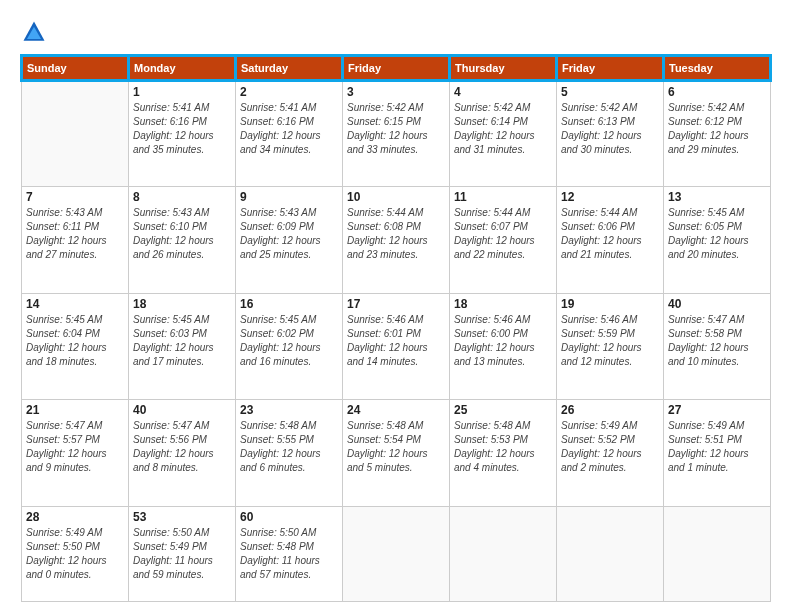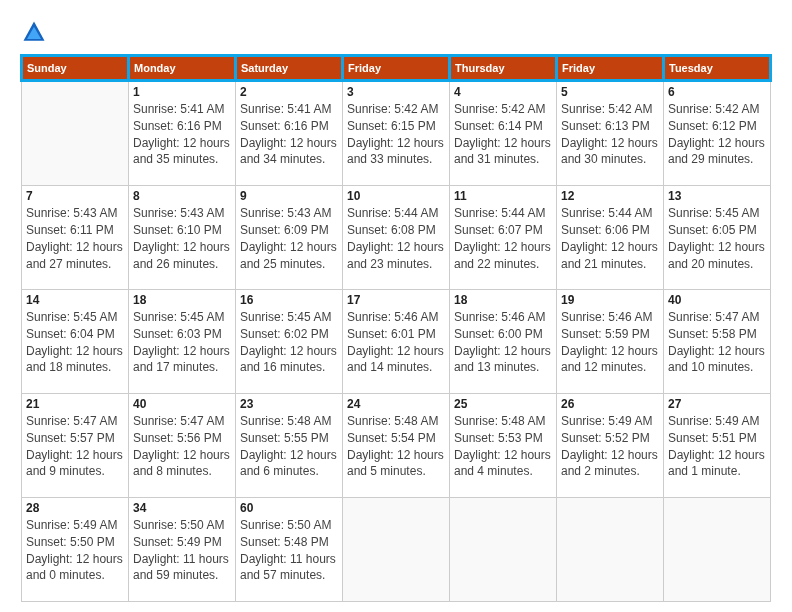--- a/index.html
+++ b/index.html
@@ -76,23 +76,24 @@
       height: 88px;
     }
     .day-number {
       font-size: 12px;
       font-weight: bold;
       color: #222;
       display: block;
       margin-bottom: 2px;
     }
     .day-info {
-      font-size: 12px;
+      font-size: 10px;
       color: #444;
       line-height: 1.4;
+      font-style: italic;
     }
     .empty-cell {
       background: #f9f9f9;
     }
     .last-row td {
       height: 72px;
     }
   </style>
 </head>
 <body>
@@ -245,21 +246,21 @@
             <span class="day-number">27</span>
             <div class="day-info">Sunrise: 5:49 AM<br>Sunset: 5:51 PM<br>Daylight: 12 hours<br>and 1 minute.</div>
           </td>
         </tr>
         <tr class="last-row">
           <td>
             <span class="day-number">28</span>
             <div class="day-info">Sunrise: 5:49 AM<br>Sunset: 5:50 PM<br>Daylight: 12 hours<br>and 0 minutes.</div>
           </td>
           <td>
-            <span class="day-number">34</span>
+            <span class="day-number">53</span>
             <div class="day-info">Sunrise: 5:50 AM<br>Sunset: 5:49 PM<br>Daylight: 11 hours<br>and 59 minutes.</div>
           </td>
           <td>
             <span class="day-number">60</span>
             <div class="day-info">Sunrise: 5:50 AM<br>Sunset: 5:48 PM<br>Daylight: 11 hours<br>and 57 minutes.</div>
           </td>
           <td class="empty-cell"></td>
           <td class="empty-cell"></td>
           <td class="empty-cell"></td>
           <td class="empty-cell"></td>

